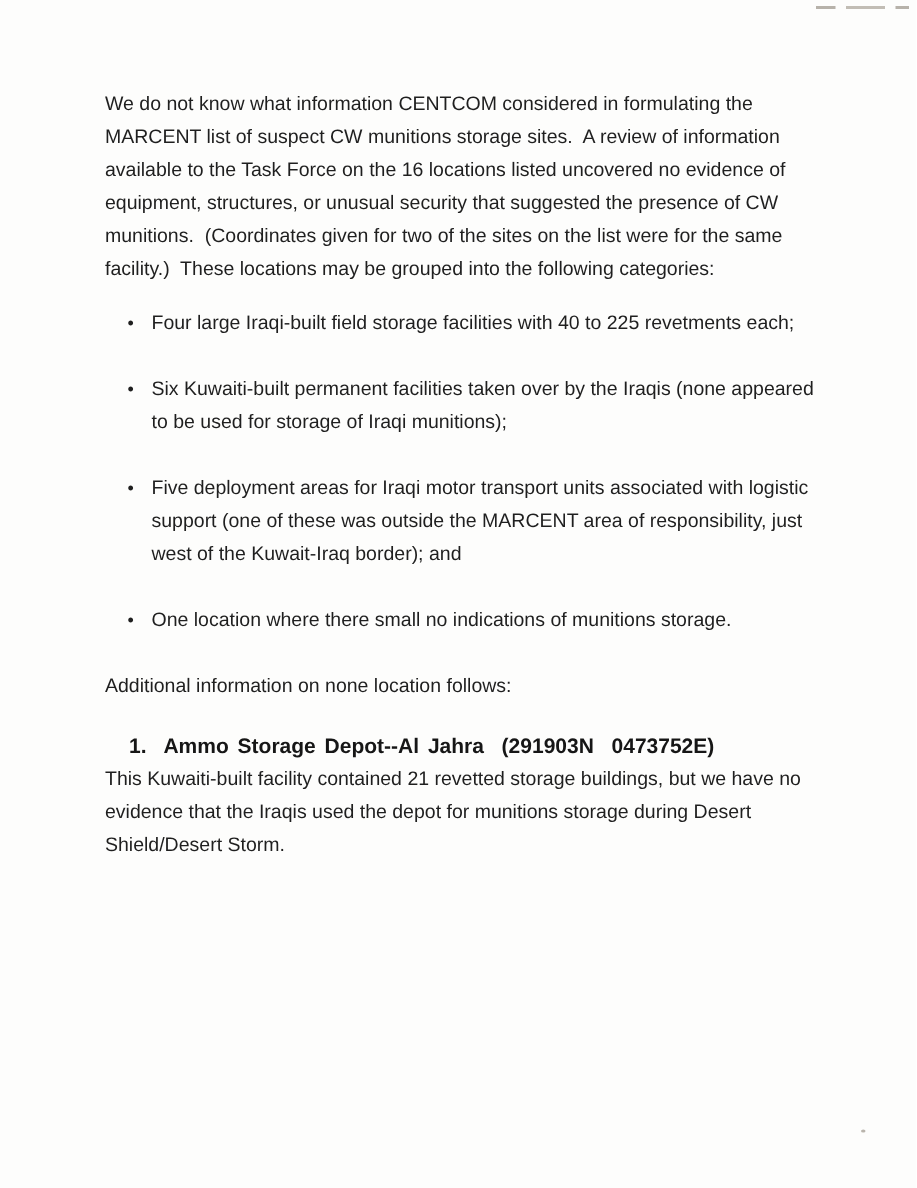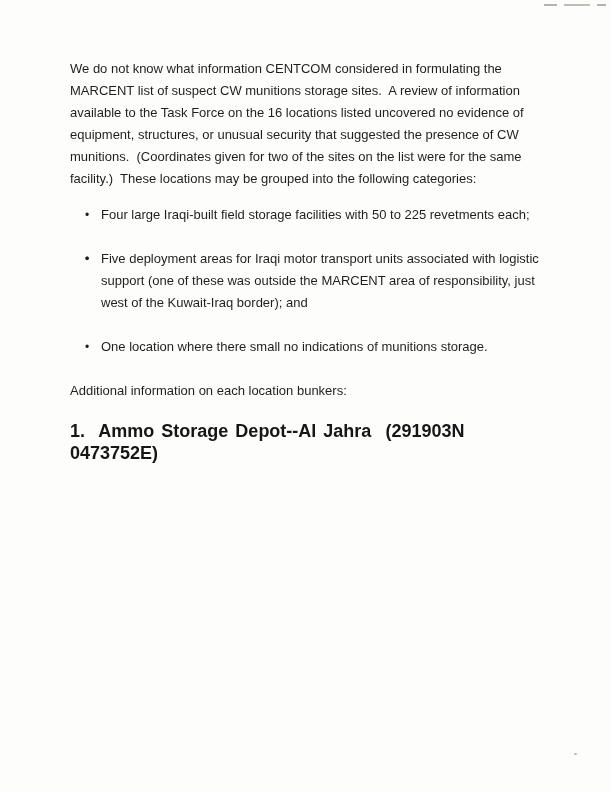--- a/index.html
+++ b/index.html
@@ -44,23 +44,23 @@
   ul.bullets .marker {
     position: absolute;
     left: 15px;
     top: 0;
     font-size: 12px;
   }
   section.location {
     margin: 0;
   }
   .heading {
-    font-size: 18px;
+    font-size: 14px;
     font-weight: 700;
-    margin: 14px 0 0 0;
+    margin: 14px 0 0 16px;
     line-height: 22px;
     word-spacing: 2px;
     white-space: pre-wrap;
     color: #161616;
   }
   .section-body {
     margin: 0 0 10px 0;
     white-space: pre-wrap;
   }
   
@@ -101,39 +101,41 @@
     <span class="dash d3"></span>
   </div>
 
   <main class="content">
 
     <p class="para">We do not know what information CENTCOM considered in formulating the MARCENT list of suspect CW munitions storage sites.  A review of information available to the Task Force on the 16 locations listed uncovered no evidence of equipment, structures, or unusual security that suggested the presence of CW munitions.  (Coordinates given for two of the sites on the list were for the same facility.)  These locations may be grouped into the following categories:</p>
 
     <ul class="bullets">
       <li>
         <span class="marker">•</span>
-        <span>Four large Iraqi-built field storage facilities with 50 to 225 revetments each;</span>
+        <span>Four large Iraqi-built field storage facilities with 40 to 225 revetments each;</span>
       </li>
       <li>
         <span class="marker">•</span>
+        <span>Six Kuwaiti-built permanent facilities taken over by the Iraqis (none appeared to be used for storage of Iraqi munitions);</span>
       </li>
       <li>
         <span class="marker">•</span>
         <span>Five deployment areas for Iraqi motor transport units associated with logistic support (one of these was outside the MARCENT area of responsibility, just west of the Kuwait-Iraq border); and</span>
       </li>
       <li>
         <span class="marker">•</span>
         <span>One location where there small no indications of munitions storage.</span>
       </li>
     </ul>
 
-    <p class="para additional">Additional information on each location bunkers:</p>
+    <p class="para additional">Additional information on none location follows:</p>
 
     <section class="location">
       <h3 class="heading">1.  Ammo Storage Depot--Al Jahra  (291903N  0473752E)</h3>
+      <p class="para section-body">This Kuwaiti-built facility contained 21 revetted storage buildings, but we have no evidence that the Iraqis used the depot for munitions storage during Desert Shield/Desert Storm.</p>
     </section>
 
     <section class="location">
     </section>
 
   </main>
 
   <div class="dot-bottom-right"></div>
 
 </div>

